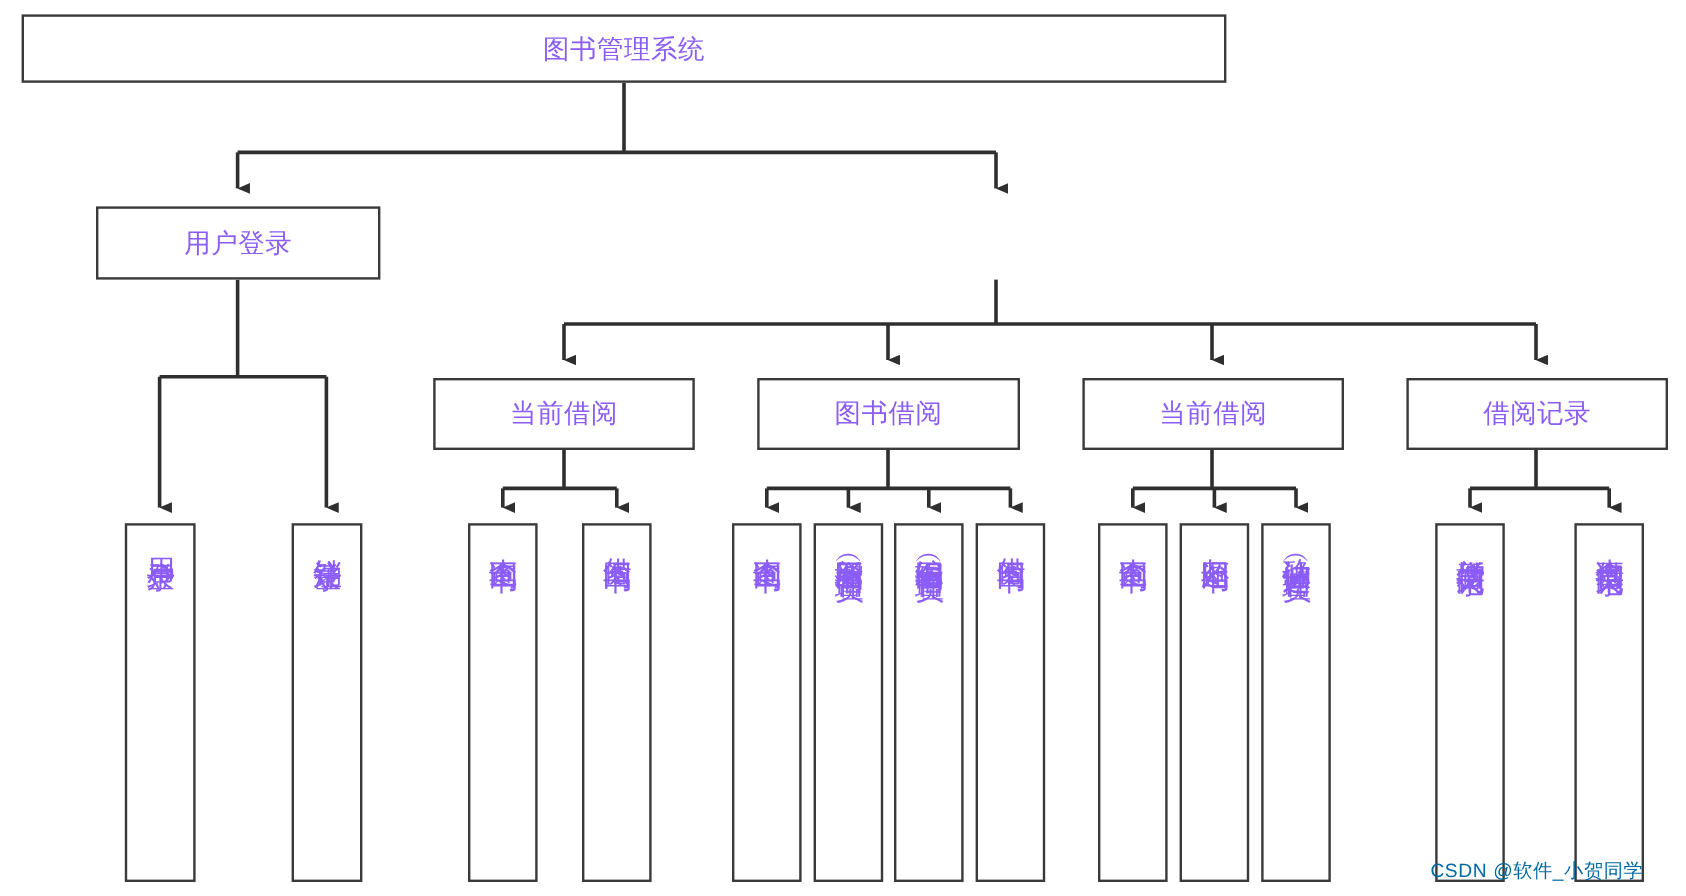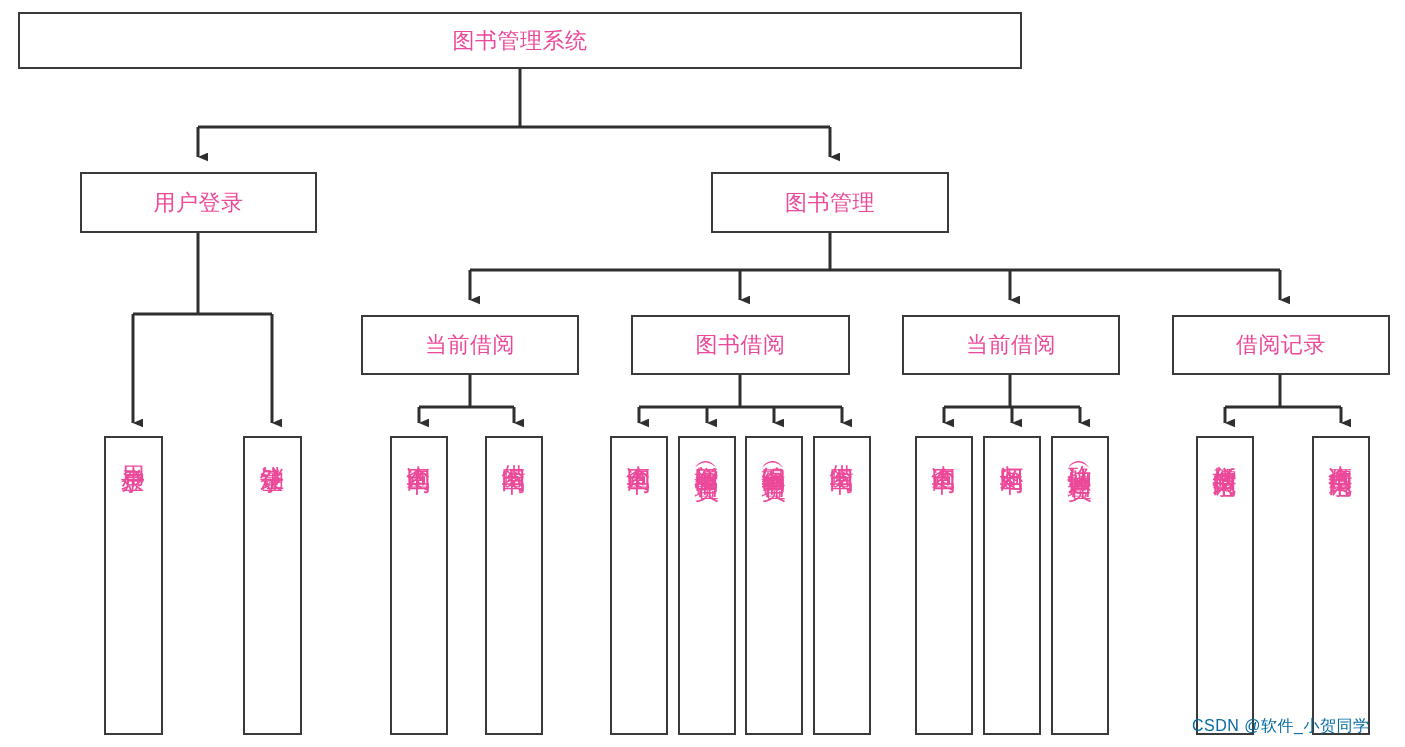--- a/index.html
+++ b/index.html
@@ -28,21 +28,21 @@
     pointer-events: none;
   }
   .node {
     position: absolute;
     box-sizing: border-box;
     background: #ffffff;
     border: 2px solid #3a3a3a;
     display: flex;
     align-items: center;
     justify-content: center;
-    color: #ec4899;
+    color: #8b5cf6;
   }
   .node .node-label {
     display: block;
     text-align: center;
     line-height: 1.18;
     white-space: pre;
   }
   .node.horizontal .node-label {
     font-size: 22px;
     letter-spacing: 0.5px;
@@ -124,23 +124,20 @@
     </g>
   </svg>
 
   <div class="node horizontal" style="left:18px; top:12px; width:1004px; height:57px;">
     <span class="node-label">图书管理系统</span>
   </div>
 
   <div class="node horizontal" style="left:80px; top:172px; width:237px; height:61px;">
     <span class="node-label">用户登录</span>
   </div>
-  <div class="node horizontal" style="left:711px; top:172px; width:238px; height:61px;">
-    <span class="node-label">图书管理</span>
-  </div>
 
   <div class="node horizontal" style="left:361px; top:315px; width:218px; height:60px;">
     <span class="node-label">当前借阅</span>
   </div>
   <div class="node horizontal" style="left:902px; top:315px; width:218px; height:60px;">
     <span class="node-label">当前借阅</span>
   </div>
   <div class="node horizontal" style="left:631px; top:315px; width:219px; height:60px;">
     <span class="node-label">图书借阅</span>
   </div>

